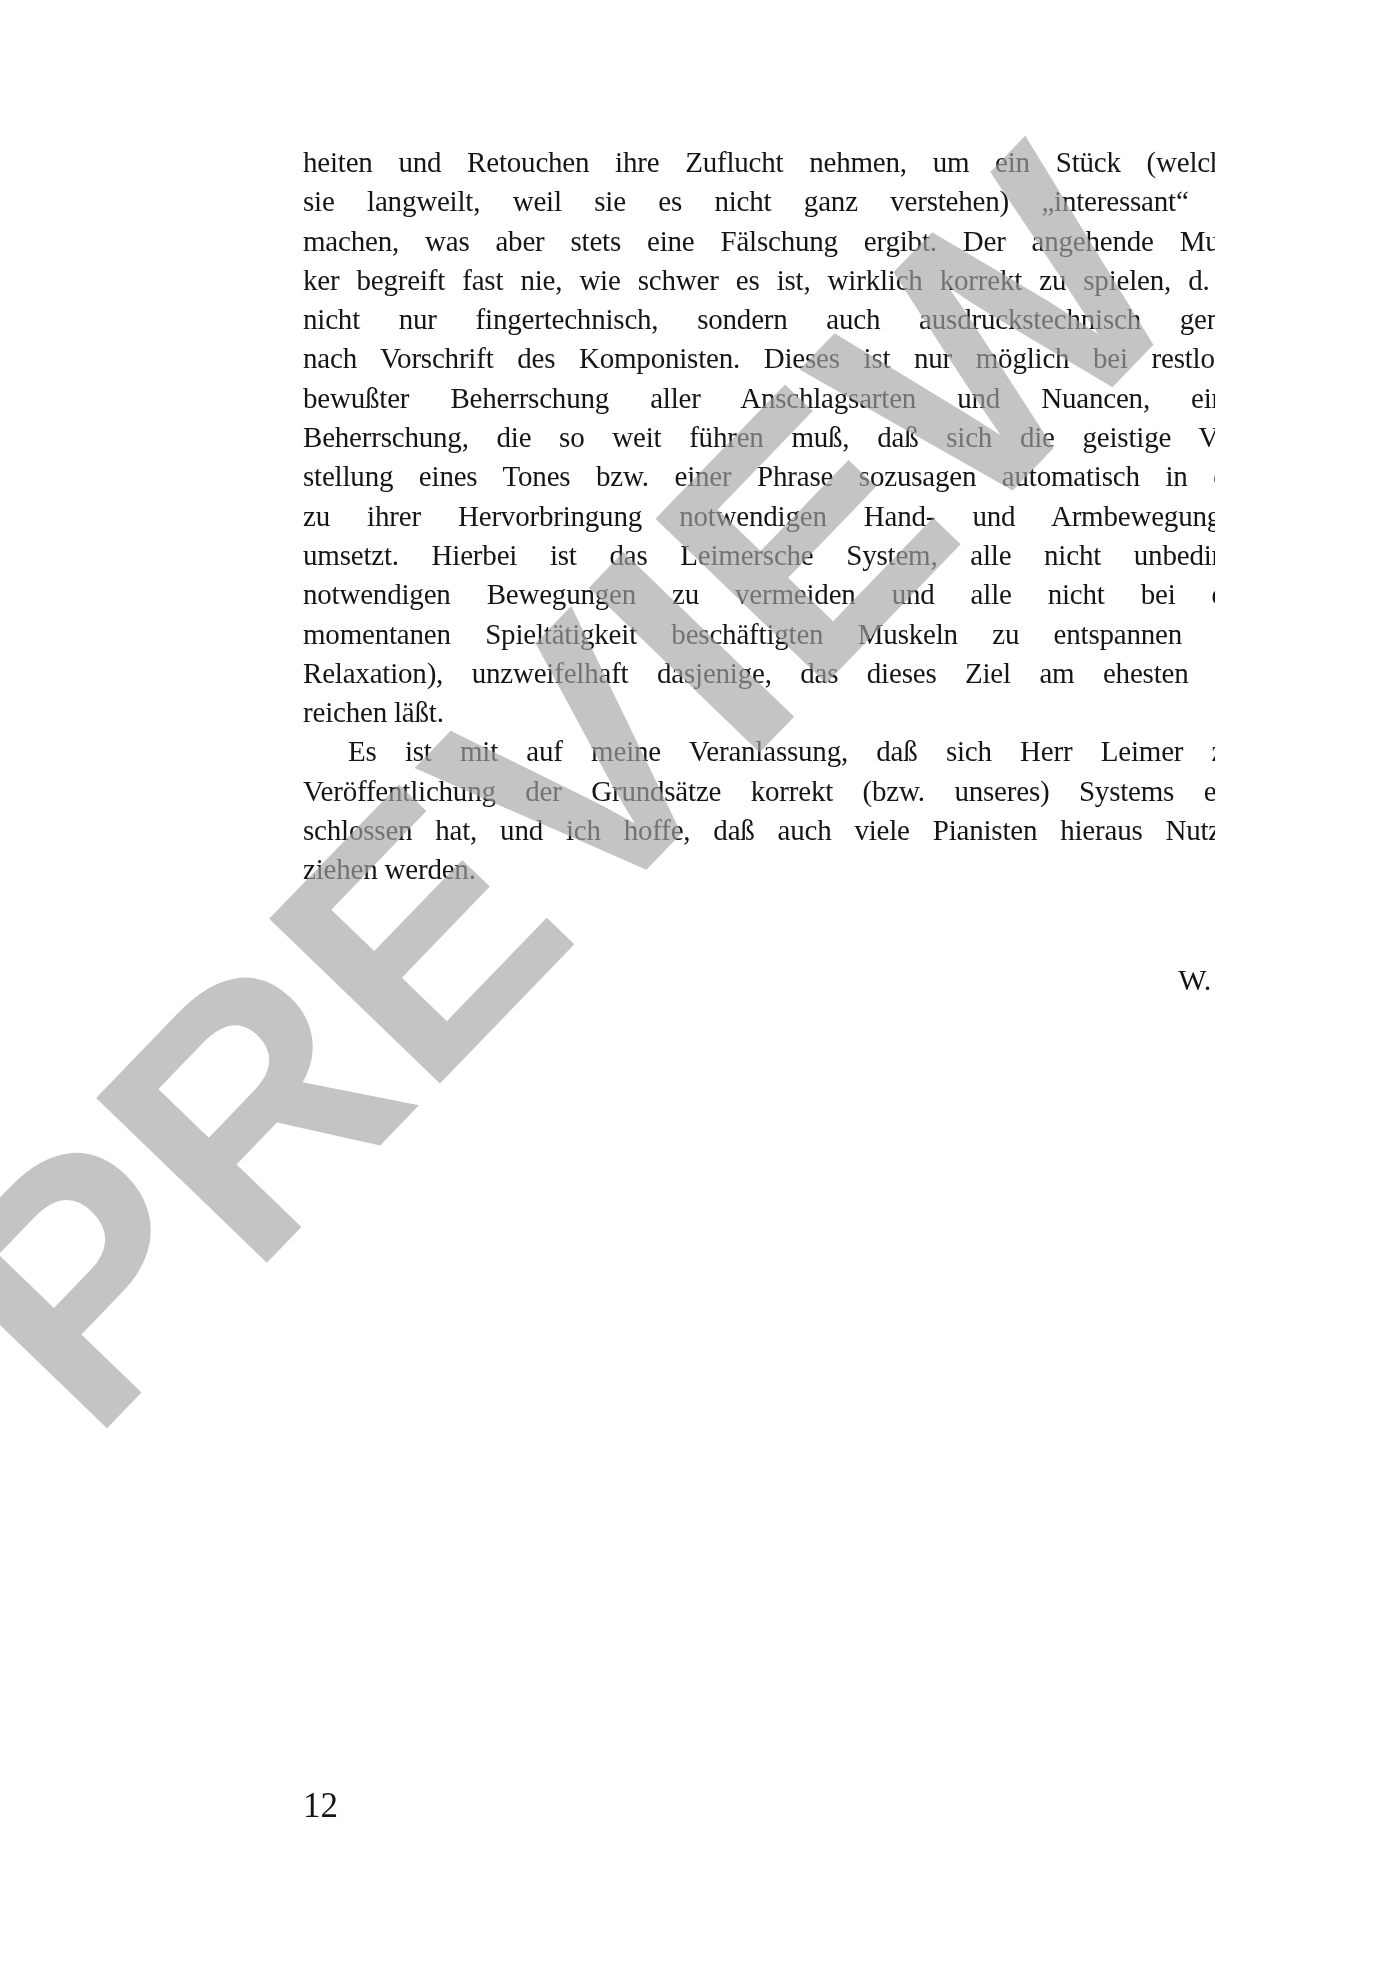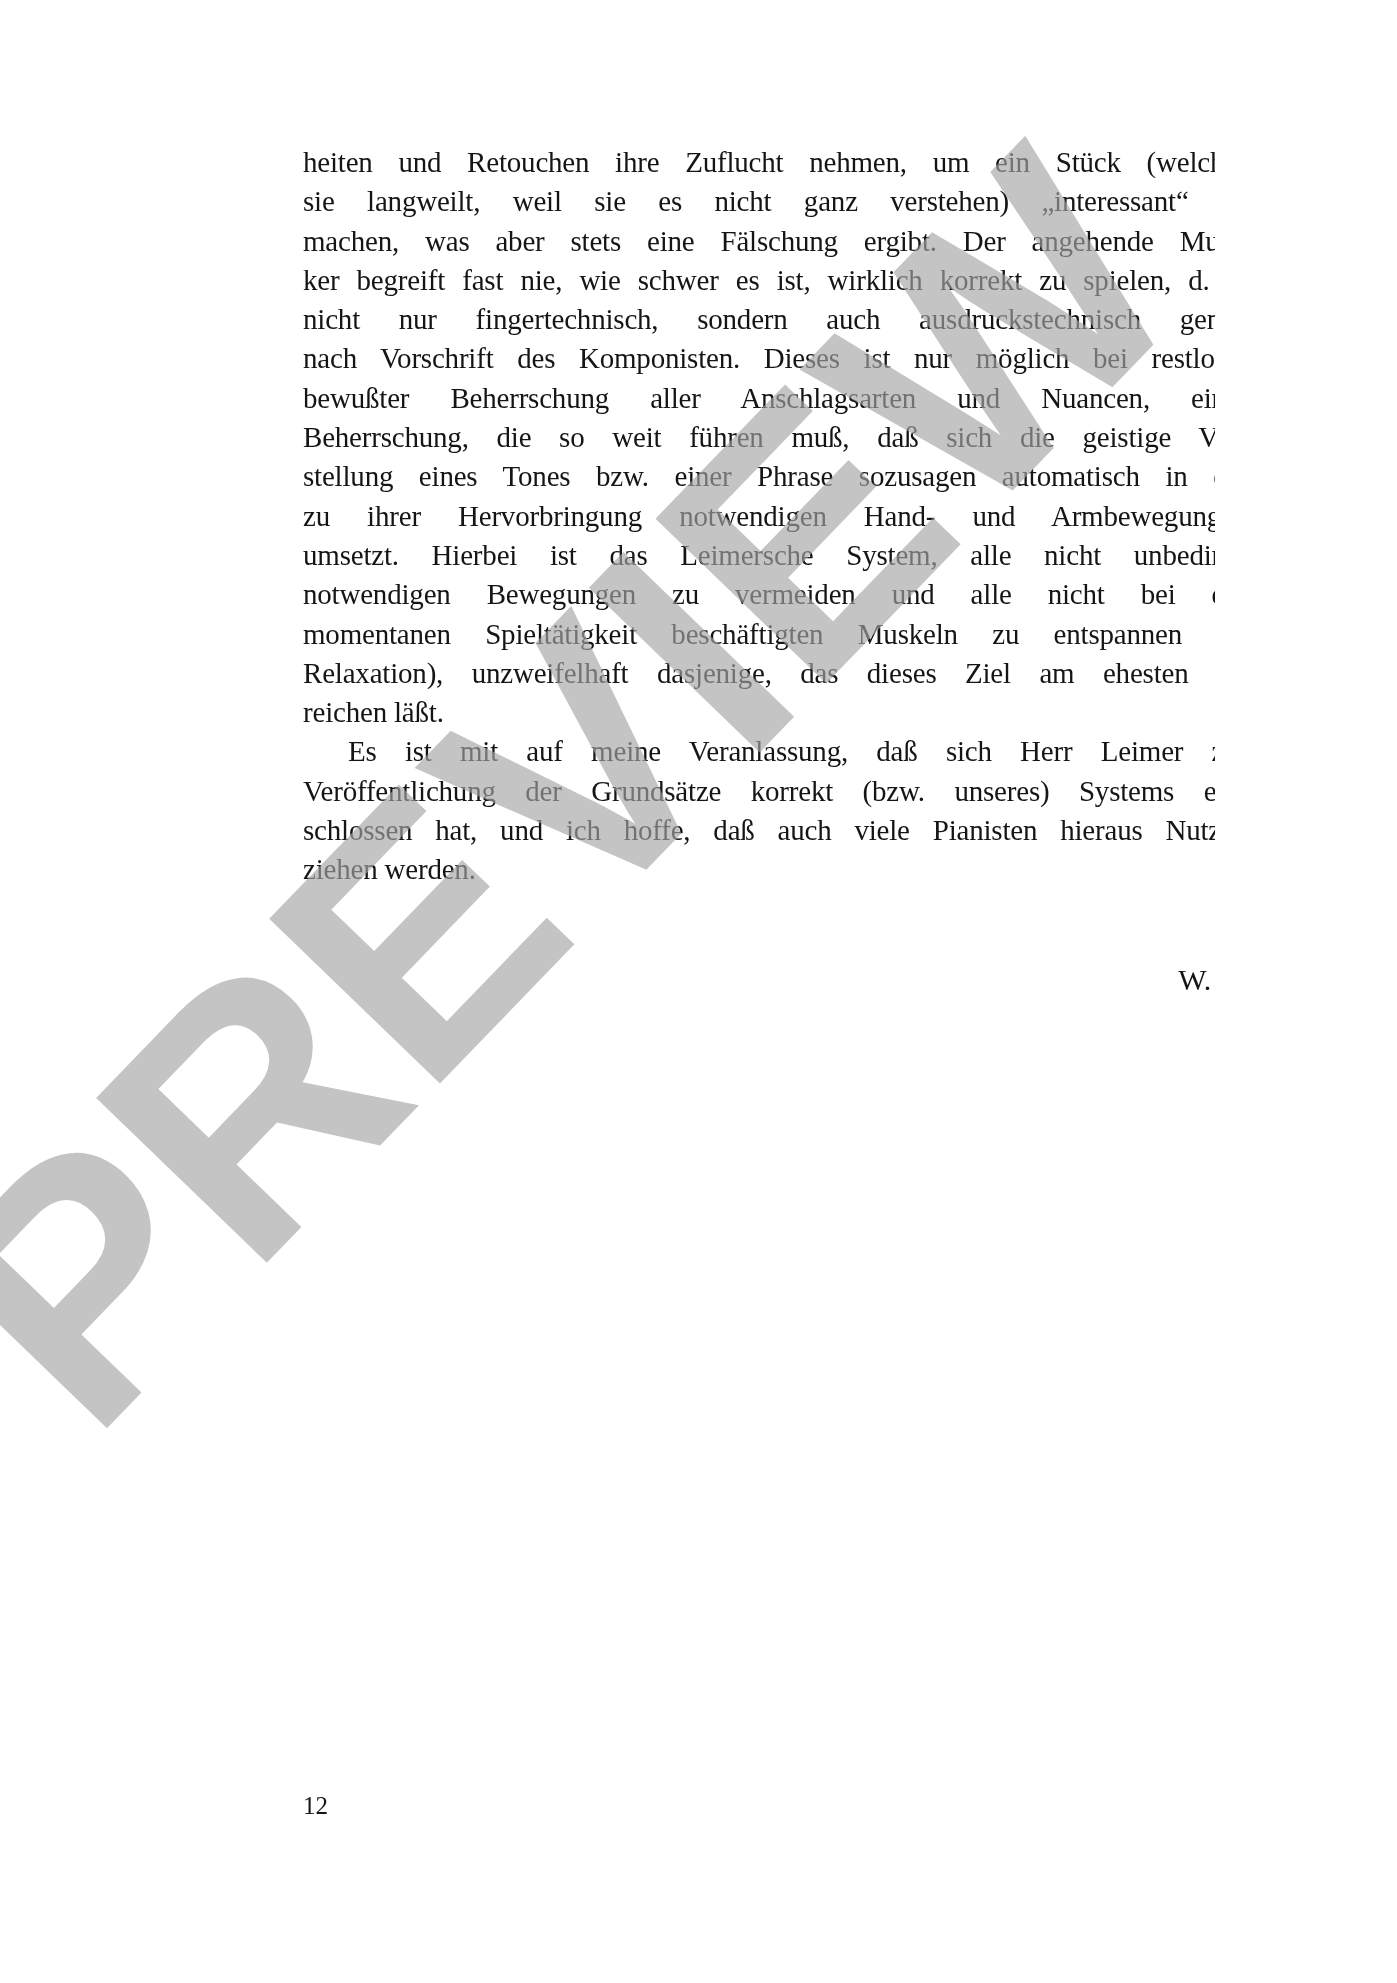--- a/index.html
+++ b/index.html
@@ -44,21 +44,21 @@
     top: 960px;
     width: 945px;
     text-align: right;
     font-size: 30px;
     line-height: 39.3px;
   }
   .page-number {
     position: absolute;
     left: 303px;
     top: 1786px;
-    font-size: 25px;
+    font-size: 35px;
     line-height: 39.3px;
   }
   .watermark {
     position: absolute;
     left: 558px;
     top: 790px;
     transform: translate(-50%, -50%) rotate(-46deg);
     font-family: "Liberation Sans", sans-serif;
     font-weight: bold;
     font-size: 345px;

